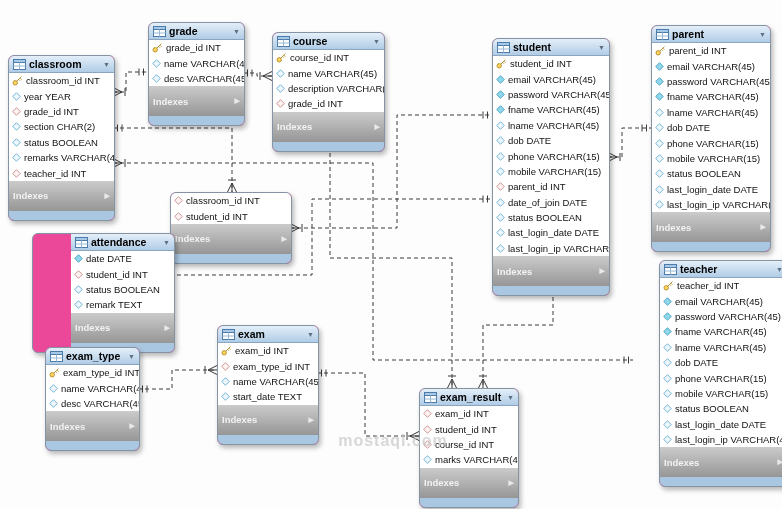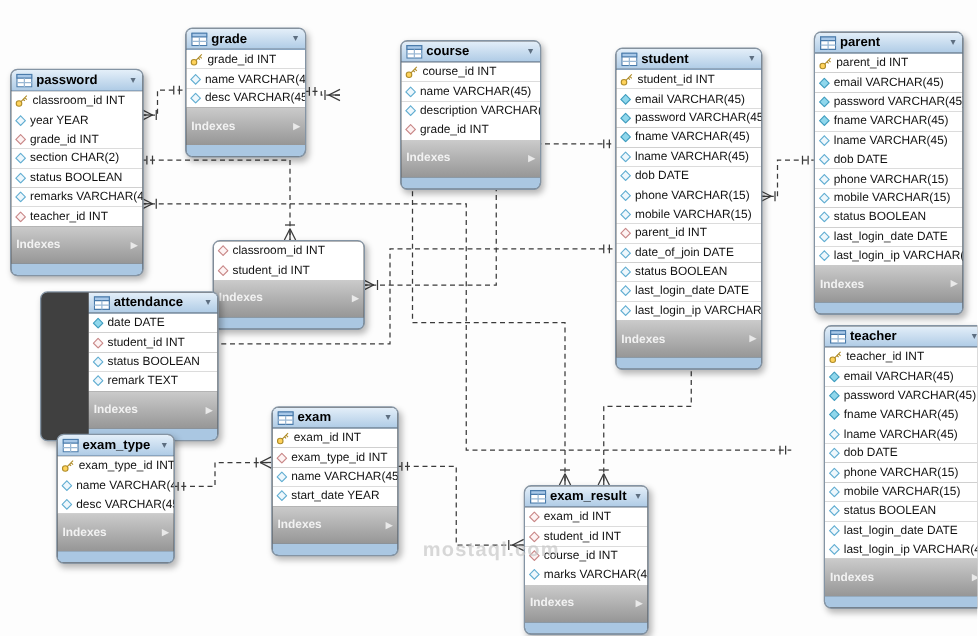--- a/index.html
+++ b/index.html
@@ -1,20 +1,20 @@
 <!DOCTYPE html>
 <html><head>
 <meta charset="utf-8">
 <style>
   html,body{margin:0;padding:0;background:#fff;}
   .canvas{position:relative;width:782px;height:509px;background:#fdfdfd;overflow:hidden;
           font-family:"Liberation Sans",sans-serif;}
   svg.lines{position:absolute;left:0;top:0;z-index:1;}
   .tables{position:absolute;left:0;top:0;width:100%;height:100%;z-index:2;}
-  .tbl{position:absolute;border-radius:6px;background:#404040;border:1px solid #8494a4;
+  .tbl{position:absolute;border-radius:6px;background:#ec4899;border:1px solid #8494a4;
        box-shadow:2px 3px 5px rgba(0,0,0,.28);overflow:hidden;}
   .tbl-head{height:16px;display:flex;align-items:center;gap:3px;padding:0 4px;
        background:linear-gradient(#e4eff9,#b0cce6);border-bottom:1px solid #8aa5c0;
        font-weight:bold;font-size:10.5px;color:#000;}
   .tbl-title{flex:1;line-height:16px;}
   .tbl-collapse{font-size:7px;color:#5d6e80;}
   .tbl-row{height:15.4px;display:flex;align-items:center;gap:3px;padding:0 3px;
        font-size:9.5px;color:#111;white-space:nowrap;background:#fff;}
   .tbl-foot{height:30px;background:linear-gradient(#cbcbcb,#969696);color:#f2f2f2;
        font-weight:bold;font-size:9.5px;display:flex;align-items:center;padding:0 4px;}
@@ -136,21 +136,21 @@
       <div class="tbl" style="left: 8px; top: 55px; width: 105px;">
         <div class="tbl-head">
           <span class="tbl-icon">
             <svg width="13" height="11" viewBox="0 0 13 11">
               <rect x="0.5" y="0.5" width="12" height="10" fill="#ffffff" stroke="#4a7bab"></rect>
               <rect x="0.5" y="0.5" width="12" height="3" fill="#a8c8e8" stroke="#4a7bab"></rect>
               <line x1="6.5" y1="3.5" x2="6.5" y2="10.5" stroke="#9ab8d4"></line>
               <line x1="0.5" y1="7" x2="12.5" y2="7" stroke="#9ab8d4"></line>
             </svg>
           </span>
-          <span class="tbl-title">password</span>
+          <span class="tbl-title">classroom</span>
           <span class="tbl-collapse">▼</span>
         </div>
         <div class="tbl-row">
           <span class="col-icon">
             <svg width="11" height="11" viewBox="0 0 12 12">
               <g stroke="#b08d2a" fill="#ffd35c">
                 <circle cx="3.5" cy="8.5" r="2.4"></circle>
                 <path d="M5.2 6.8 L10.3 1.7 M8.6 3.4 L10.3 5.1 M7.2 4.8 L8.6 6.2" fill="none"></path>
               </g>
             </svg>
@@ -252,21 +252,21 @@
           </span>
           <span>desc VARCHAR(45)</span>
         </div>
         <div class="tbl-foot">
           <span>Indexes</span>
           <span class="spacer"></span>
           <span class="tbl-expand">▶</span>
         </div>
         <div class="tbl-bar"></div>
       </div>
-      <div class="tbl" style="left: 272px; top: 32px; width: 111px; margin-left: 48px;">
+      <div class="tbl" style="left: 272px; top: 32px; width: 111px;">
         <div class="tbl-head">
           <span class="tbl-icon">
             <svg width="13" height="11" viewBox="0 0 13 11">
               <rect x="0.5" y="0.5" width="12" height="10" fill="#ffffff" stroke="#4a7bab"></rect>
               <rect x="0.5" y="0.5" width="12" height="3" fill="#a8c8e8" stroke="#4a7bab"></rect>
               <line x1="6.5" y1="3.5" x2="6.5" y2="10.5" stroke="#9ab8d4"></line>
               <line x1="0.5" y1="7" x2="12.5" y2="7" stroke="#9ab8d4"></line>
             </svg>
           </span>
           <span class="tbl-title">course</span>
@@ -825,21 +825,21 @@
             </svg>
           </span>
           <span>name VARCHAR(45)</span>
         </div>
         <div class="tbl-row">
           <span class="col-icon">
             <svg width="9" height="9" viewBox="0 0 10 10">
               <polygon points="5,0.8 9.2,5 5,9.2 0.8,5" fill="#eef7fc" stroke="#62aed2"></polygon>
             </svg>
           </span>
-          <span>start_date YEAR</span>
+          <span>start_date TEXT</span>
         </div>
         <div class="tbl-foot">
           <span>Indexes</span>
           <span class="spacer"></span>
           <span class="tbl-expand">▶</span>
         </div>
         <div class="tbl-bar"></div>
       </div>
       <div class="tbl" style="left: 419px; top: 388px; width: 98px;">
         <div class="tbl-head">

